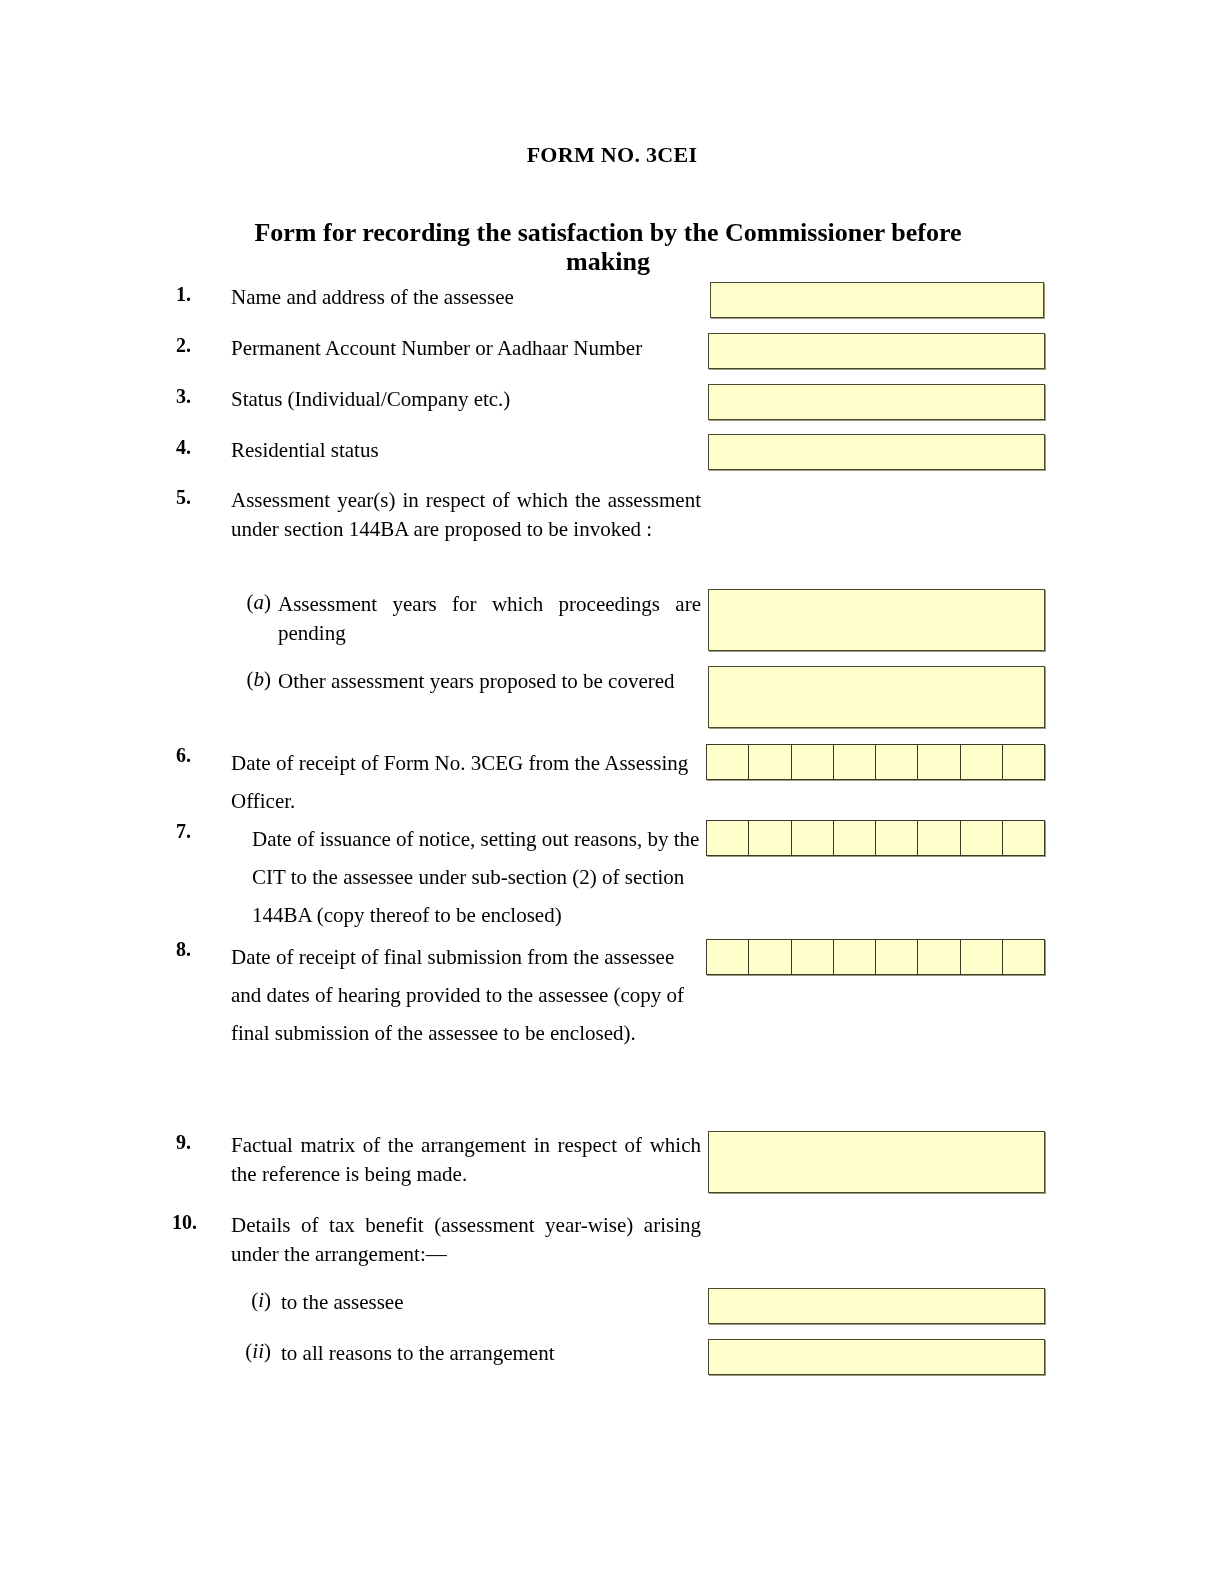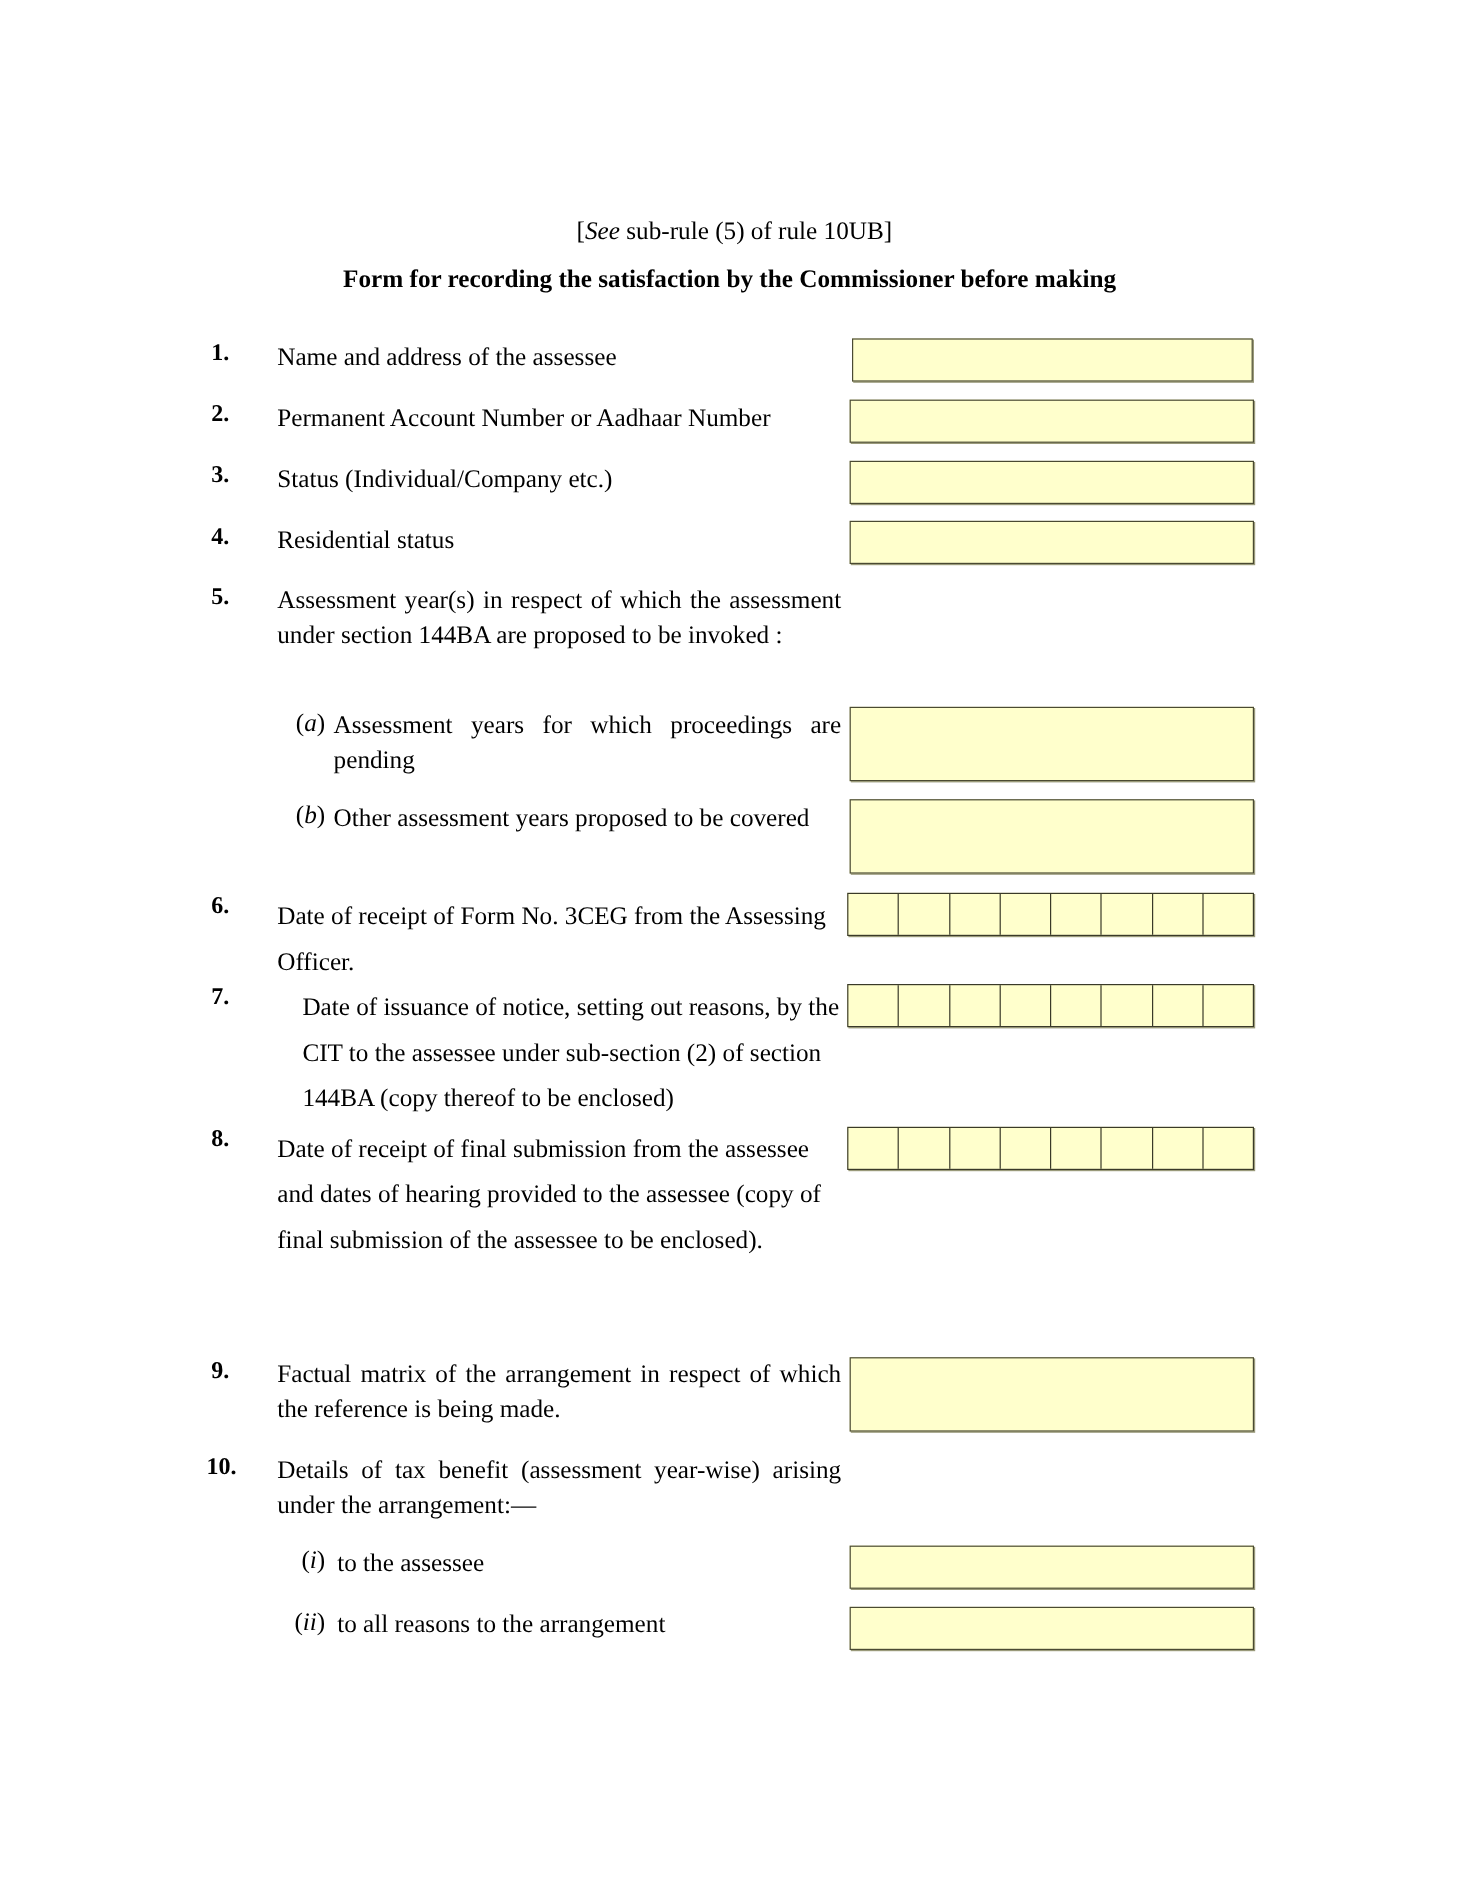--- a/index.html
+++ b/index.html
@@ -41,21 +41,21 @@
     font-size: 21px;
   }
   .see-rule .it { font-style: italic; }
 
   .title-block {
     position: absolute;
     left: 228px;
     top: 218px;
     width: 760px;
     text-align: center;
-    font-size: 21px;
+    font-size: 26px;
     font-weight: bold;
     line-height: 29px;
   }
 
   
   .item {
     position: absolute;
     left: 176px;
   }
   .num {
@@ -120,22 +120,22 @@
     border-right: 1px solid #3a3a28;
     box-sizing: border-box;
   }
   .datebox .cell:last-child { border-right: none; }
 </style>
 </head>
 <body>
 
 <div class="page">
 
-
-  <div class="hdr see-rule"><span>[</span><span class="it">See</span><span> sub-rule (5) of rule 10UB]</span></div>
+  <div class="hdr form-no">FORM NO. 3CEI</div>
+
 
   <div class="title-block">
     <div>Form for recording the satisfaction by the Commissioner before making</div>
   </div>
 
   <div class="item" style="top:283px;">
     <div class="num">1.</div>
     <div class="body" style="width:650px;">Name and address of the assessee</div>
   </div>
   <div class="box" style="left:710px; top:282px; width:334px; height:36px;"></div>

